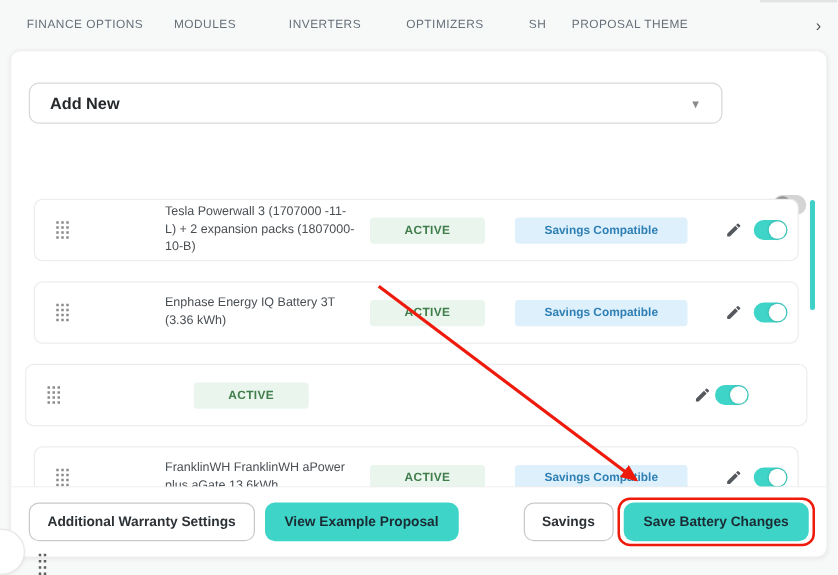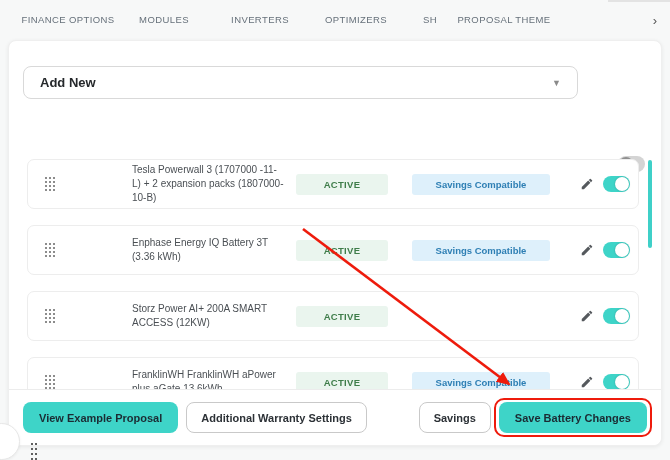--- a/index.html
+++ b/index.html
@@ -177,21 +177,20 @@
           <i></i>
           <i></i>
           <i></i>
           <i></i>
           <i></i>
           <i></i>
           <i></i>
           <i></i>
           <i></i>
         </span>
-      <span class="bname">Storz Power AI+ 200A SMART ACCESS (12KW)</span>
       <span class="badge-cell">
           <span class="badge-active">ACTIVE</span>
         </span>
       <span class="badge-cell">
           <span class="badge-compat" style="visibility: hidden;"></span>
         </span>
       <span></span>
       <svg class="pencil" viewBox="0 0 24 24">
           <path fill="#55595d" d="M3 17.25V21h3.75L17.81 9.94l-3.75-3.75L3 17.25zM20.71 7.04a1 1 0 0 0 0-1.41l-2.34-2.34a1 1 0 0 0-1.41 0l-1.83 1.83 3.75 3.75 1.83-1.83z"></path>
         </svg>
@@ -229,22 +228,22 @@
       <span class="toggle on">
           <span class="knob"></span>
         </span>
     </div>
 
   </div>
 
   <div class="scroll-thumb"></div>
 
   <div class="footer">
+    <button class="btn btn-outline">Additional Warranty Settings</button>
     <button class="btn btn-teal">View Example Proposal</button>
-    <button class="btn btn-outline">Additional Warranty Settings</button>
     <span class="spacer"></span>
     <button class="btn btn-outline">Savings</button>
     <span class="save-wrap">
       <button class="btn btn-teal">Save Battery Changes</button>
       <span class="red-ring"></span>
     </span>
   </div>
 
 </div>
 

